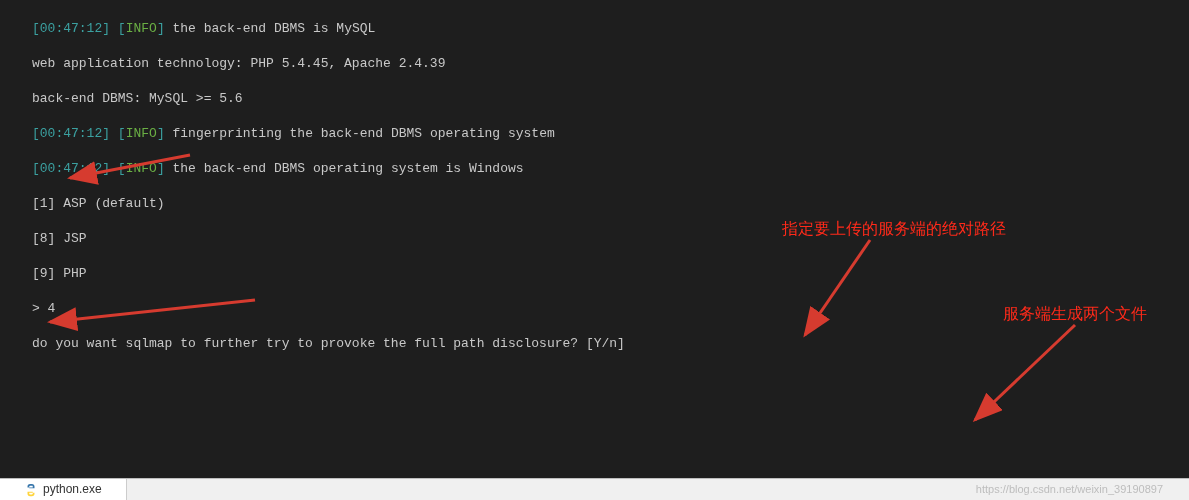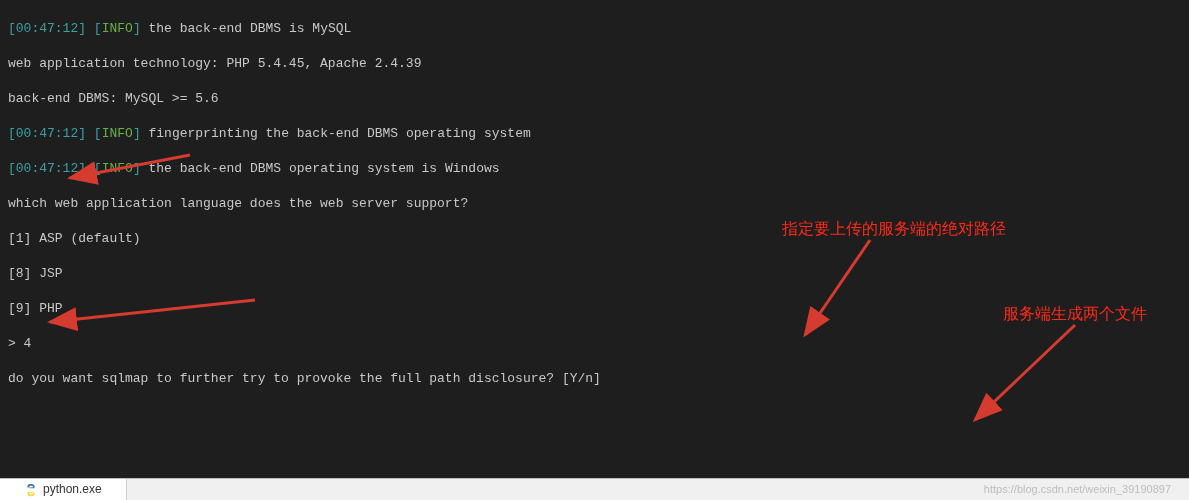--- a/index.html
+++ b/index.html
@@ -12,21 +12,21 @@
     width: 1189px;
     height: 500px;
     overflow: hidden;
     position: relative;
   }
   .terminal {
     padding: 2px 8px;
     white-space: pre;
     position: relative;
   }
-  .line { display: block; white-space: pre; }
+  .line { display: block; white-space: pre; margin-left: 24px; }
   .ts { color: #3ba0a0; }
   .info { color: #6aaf44; }
   .br { color: #3ba0a0; }
   .txt { color: #c8c8c8; }
   .annotation {
     position: absolute;
     color: #ff2a1a;
     font-family: Liberation Sans, sans-serif;
     font-size: 16px;
     font-weight: 500;
@@ -59,37 +59,36 @@
     gap: 5px;
     padding: 0 24px;
     height: 100%;
     background: #ffffff;
     border-right: 1px solid #ccc;
   }
   .taskbar .spacer { flex: 1; }
   .taskbar .watermark {
     font-size: 11px;
     color: #bdbdbd;
-    padding-right: 18px;
+    padding-right: 26px;
   }
   .pyicon {
     width: 14px; height: 14px;
     display: inline-block;
   }
 </style>
 </head>
 <body>
 
 <div class="terminal">
 <span class="line"><span class="br">[</span><span class="ts">00:47:12</span><span class="br">]</span> <span class="br">[</span><span class="info">INFO</span><span class="br">]</span> <span class="txt">the back-end DBMS is MySQL</span></span>
 <span class="line txt">web application technology: PHP 5.4.45, Apache 2.4.39</span>
 <span class="line txt">back-end DBMS: MySQL &gt;= 5.6</span>
 <span class="line"><span class="br">[</span><span class="ts">00:47:12</span><span class="br">]</span> <span class="br">[</span><span class="info">INFO</span><span class="br">]</span> <span class="txt">fingerprinting the back-end DBMS operating system</span></span>
 <span class="line"><span class="br">[</span><span class="ts">00:47:12</span><span class="br">]</span> <span class="br">[</span><span class="info">INFO</span><span class="br">]</span> <span class="txt">the back-end DBMS operating system is Windows</span></span>
-<span class="line txt">which web application language does the web server support?</span>
 <span class="line txt">[1] ASP (default)</span>
 <span class="line txt">[8] JSP</span>
 <span class="line txt">[9] PHP</span>
 <span class="line txt">&gt; 4</span>
 <span class="line txt">do you want sqlmap to further try to provoke the full path disclosure? [Y/n]</span>
 <span class="line">&nbsp;</span>
 
 
 
 

